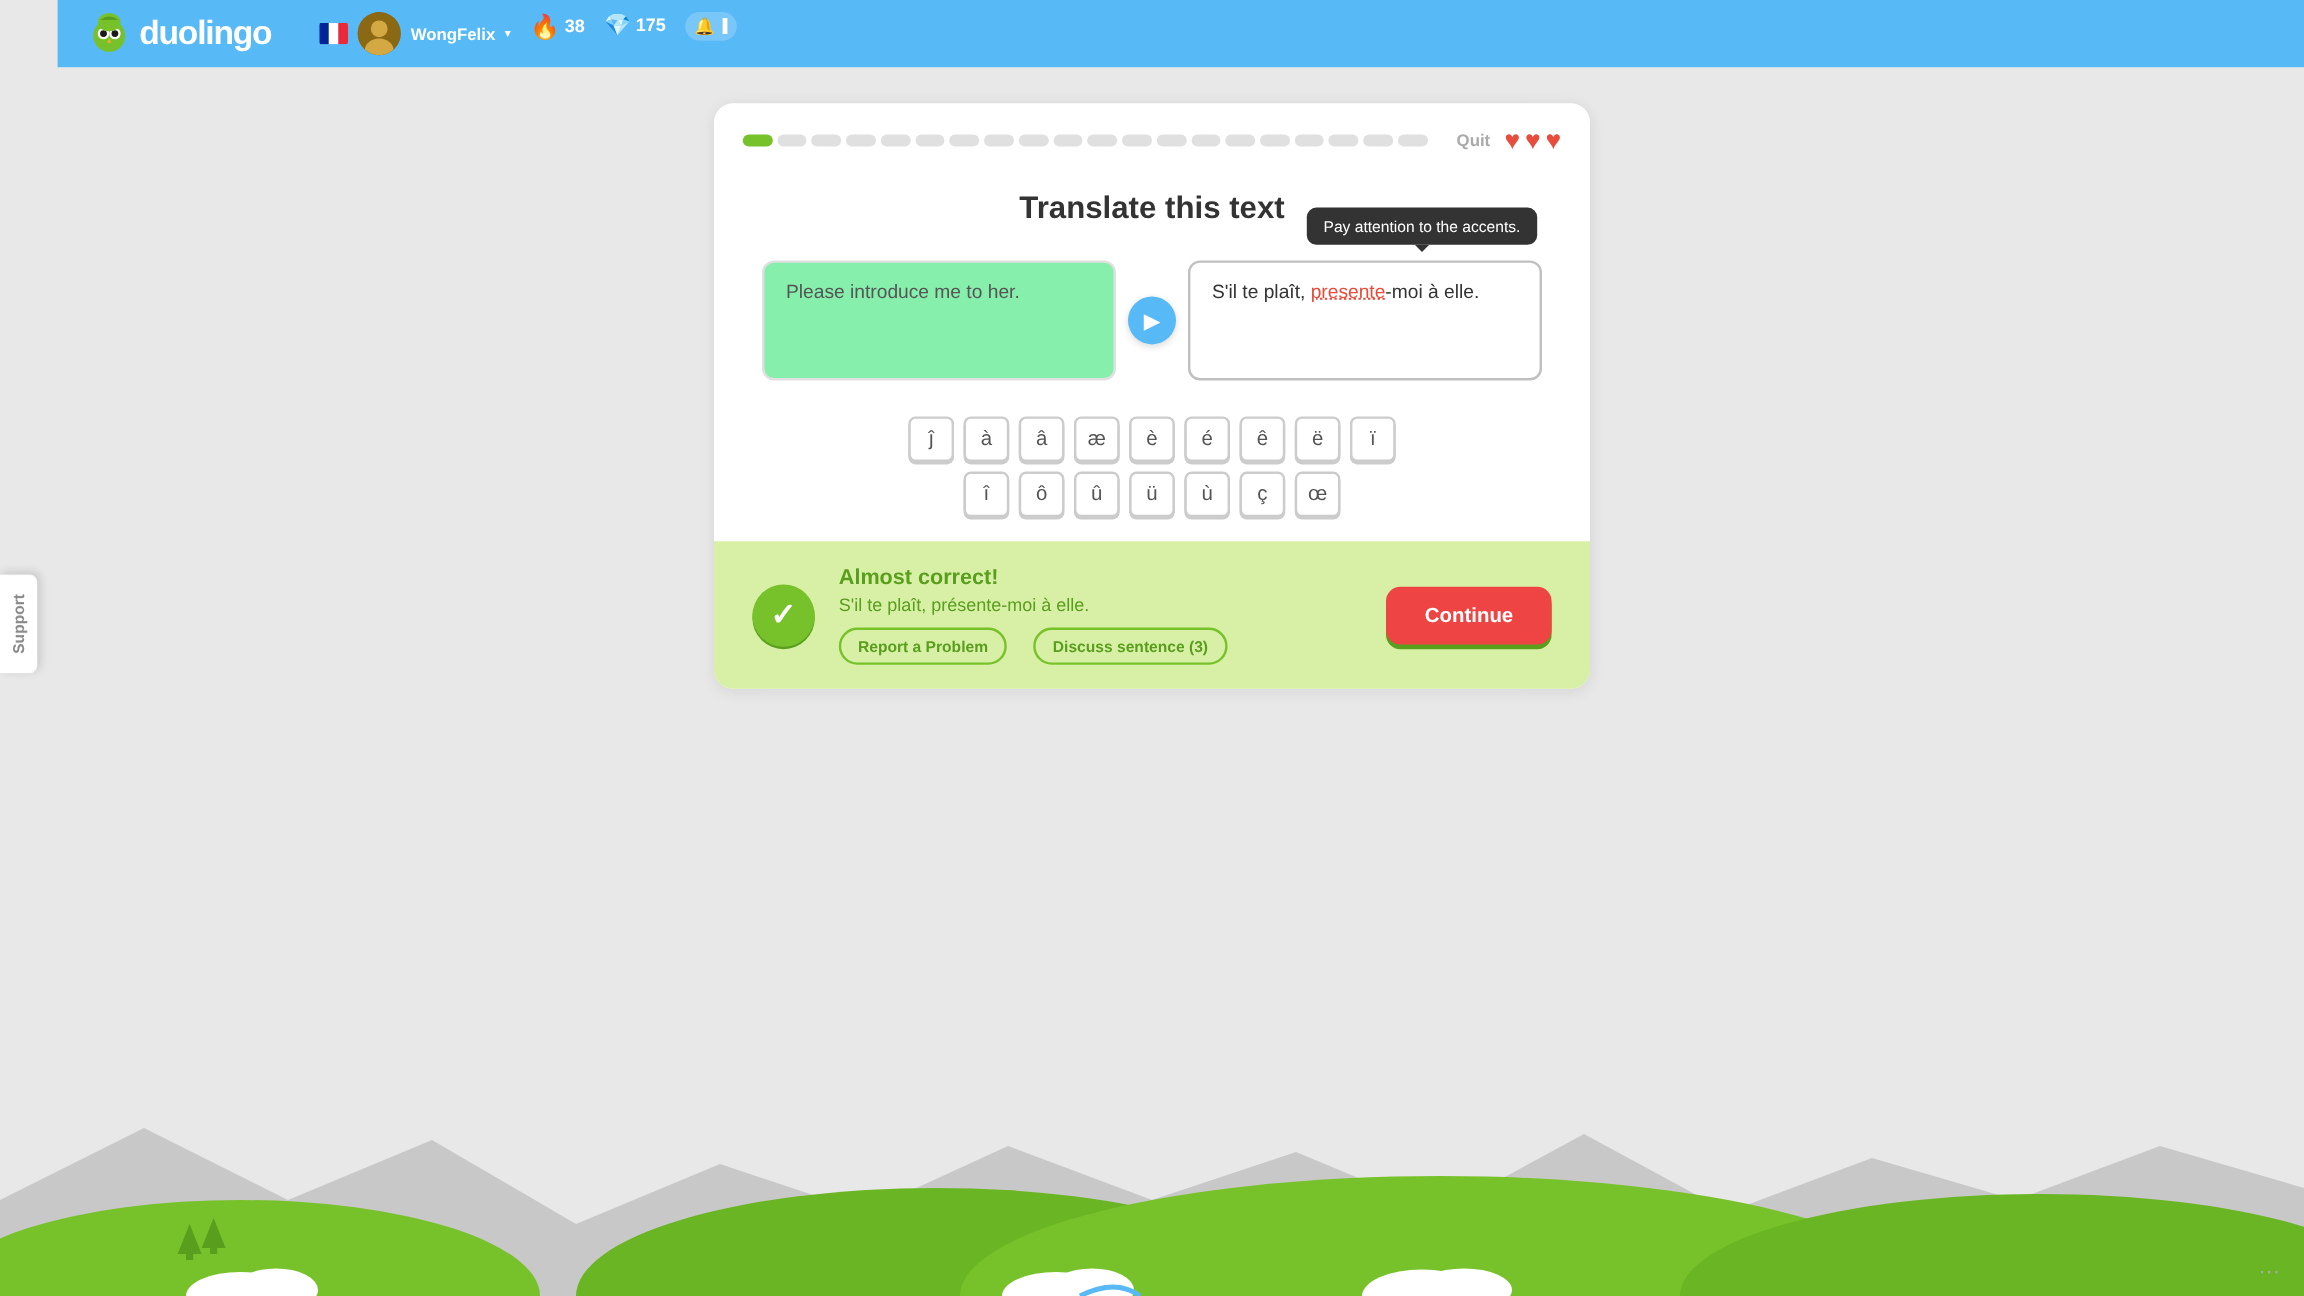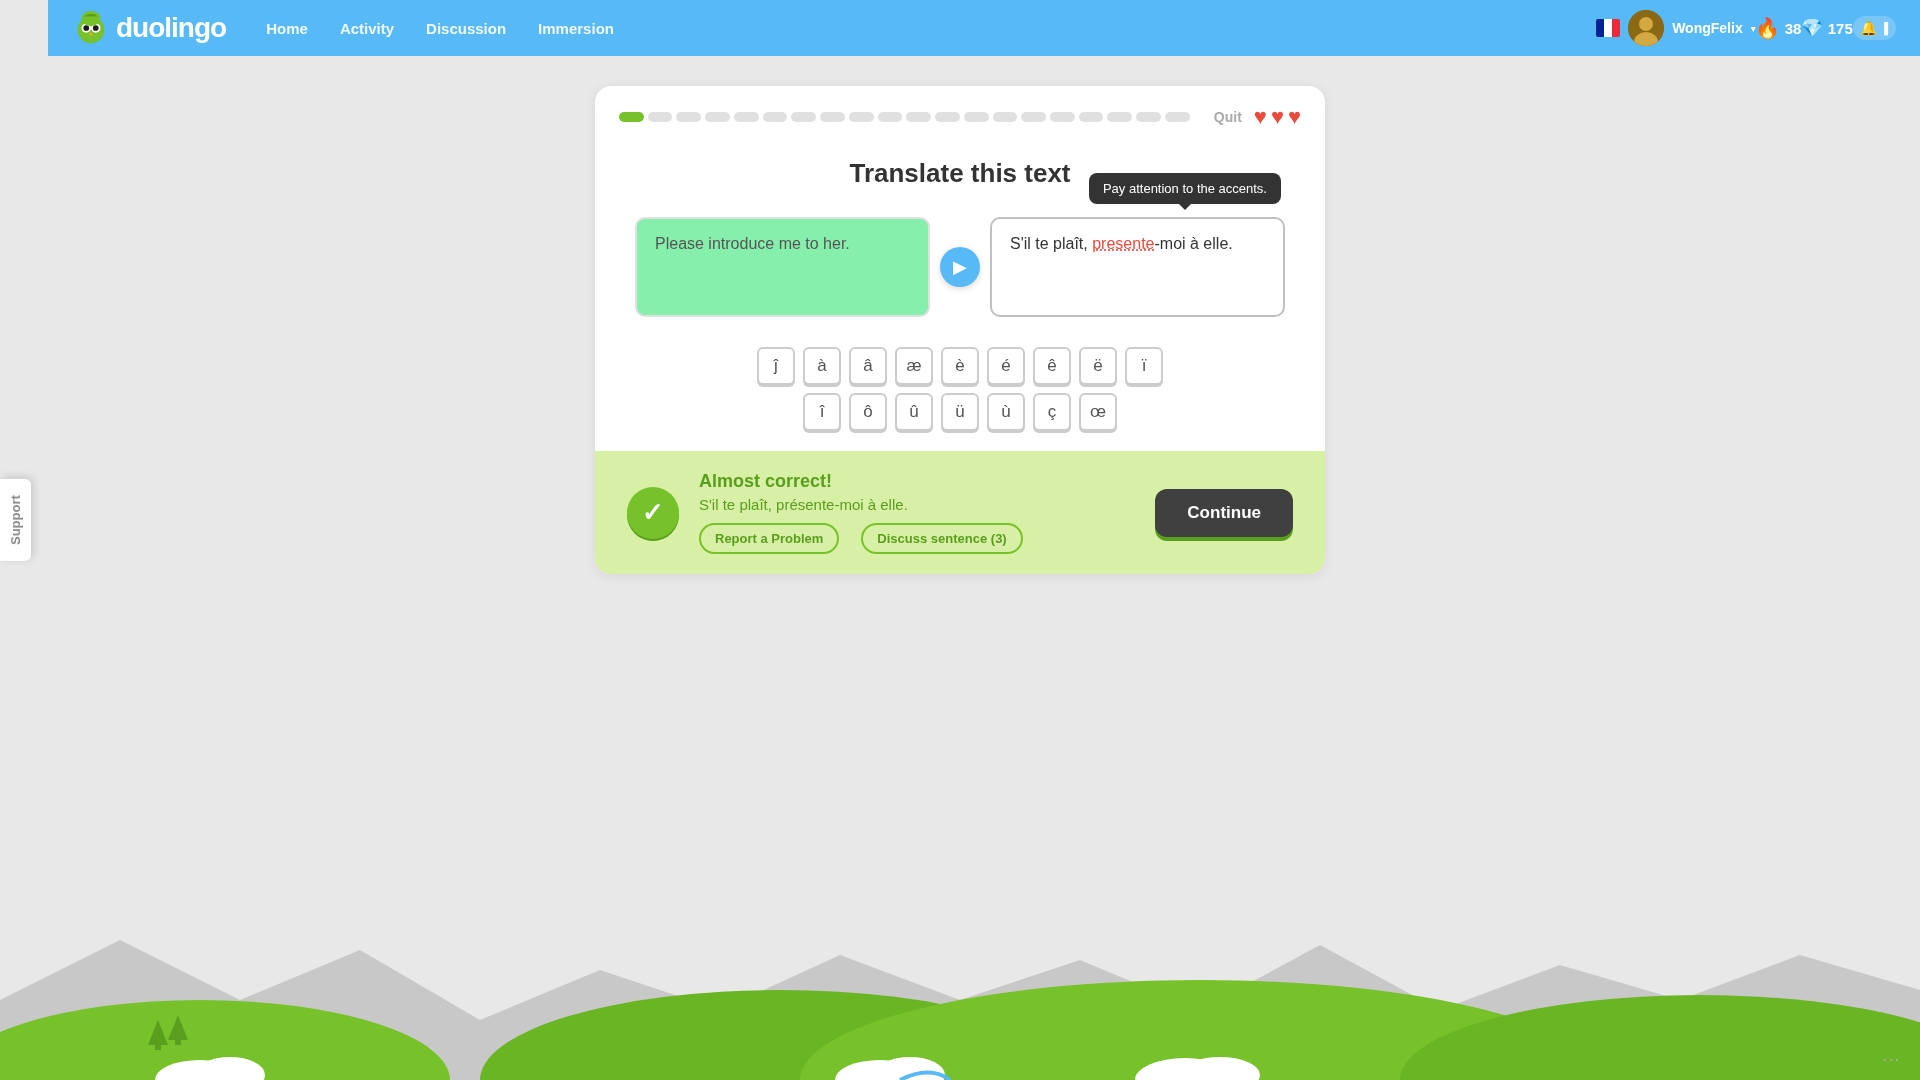--- a/index.html
+++ b/index.html
@@ -48,21 +48,22 @@
     .nav-item {
       color: white;
       font-size: 15px;
       font-weight: 600;
       cursor: pointer;
       text-decoration: none;
       opacity: 0.9;
     }
     .header-right {
       display: flex;
-      align-items: center;
+      align-items: flex-start;
+      gap: 16px;
     }
     .user-info {
       display: flex;
       align-items: center;
       gap: 8px;
       cursor: pointer;
     }
     .flag {
       width: 24px;
       height: 18px;
@@ -324,21 +325,21 @@
       background: transparent;
       border: 2px solid #77c22b;
       color: #5a9e1e;
       padding: 6px 14px;
       border-radius: 20px;
       font-size: 13px;
       font-weight: 600;
       cursor: pointer;
     }
     .continue-btn {
-      background: #404040;
+      background: #ef4444;
       color: white;
       border: none;
       border-radius: 12px;
       padding: 14px 32px;
       font-size: 17px;
       font-weight: 800;
       cursor: pointer;
       box-shadow: 0 4px 0 #5a9e1e;
       flex-shrink: 0;
     }
@@ -373,26 +374,20 @@
       <ellipse cx="15" cy="20" rx="5" ry="5" fill="white"></ellipse>
       <ellipse cx="25" cy="20" rx="5" ry="5" fill="white"></ellipse>
       <ellipse cx="15" cy="20" rx="3" ry="3" fill="#1a1a1a"></ellipse>
       <ellipse cx="25" cy="20" rx="3" ry="3" fill="#1a1a1a"></ellipse>
       <polygon points="20,24 18,28 22,28" fill="#f0a830"></polygon>
       <ellipse cx="20" cy="10" rx="10" ry="8" fill="#77c22b"></ellipse>
       <path d="M12,8 Q20,2 28,8" fill="#5a9e1e"></path>
     </svg>
     <span class="logo-text">duolingo</span>
   </div>
-  <nav class="nav">
-    <a class="nav-item">Home</a>
-    <a class="nav-item">Activity</a>
-    <a class="nav-item">Discussion</a>
-    <a class="nav-item">Immersion</a>
-  </nav>
   <div class="header-right">
     <div class="user-info">
 
       <div class="flag">
         <svg width="24" height="18" viewBox="0 0 24 18">
           <rect x="0" y="0" width="8" height="18" fill="#002395"></rect>
           <rect x="8" y="0" width="8" height="18" fill="white"></rect>
           <rect x="16" y="0" width="8" height="18" fill="#ED2939"></rect>
         </svg>
       </div>

